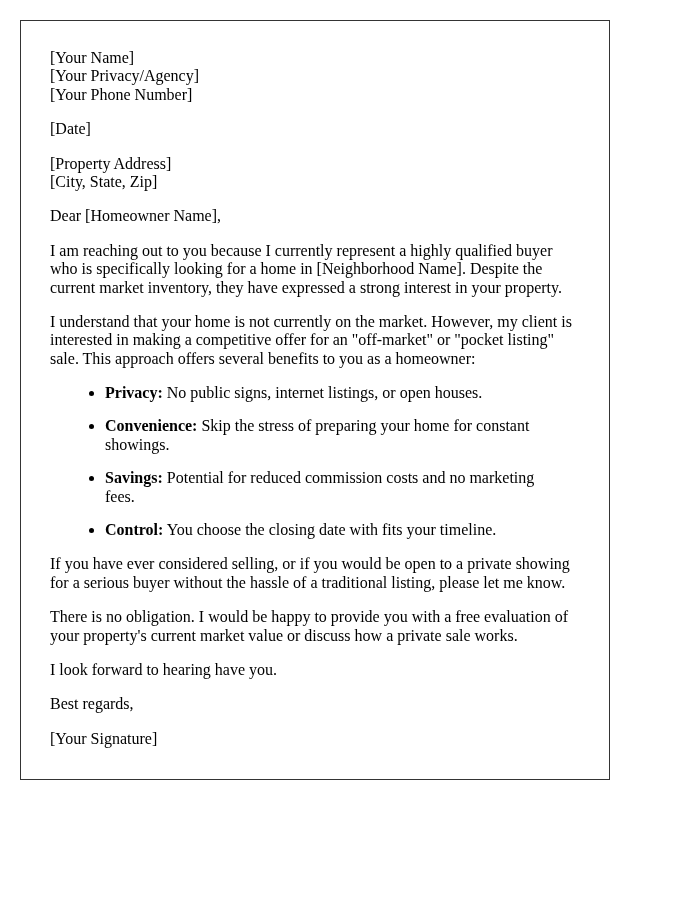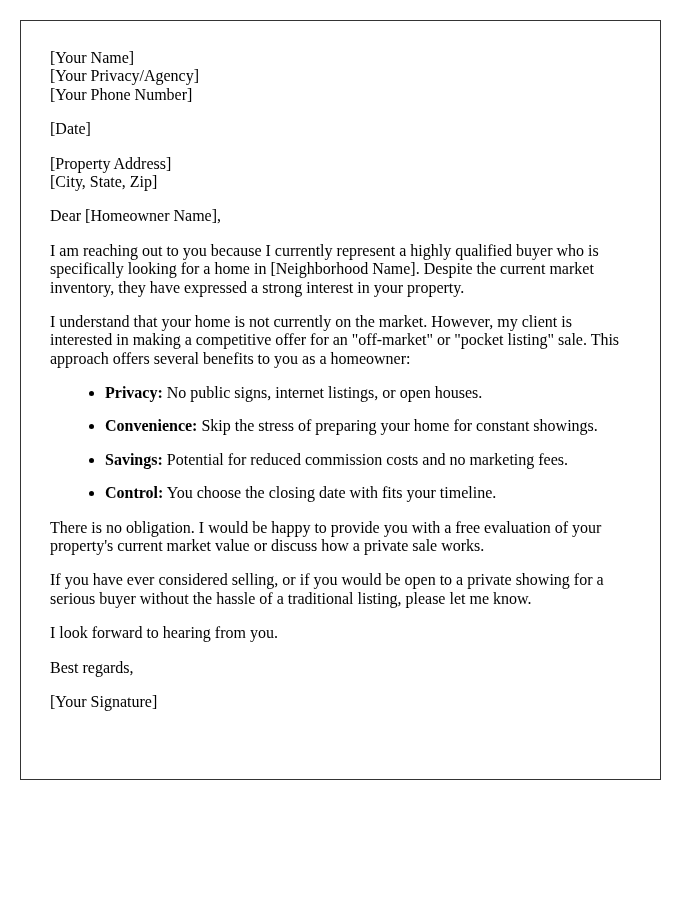--- a/index.html
+++ b/index.html
@@ -11,21 +11,21 @@
     position: relative;
     width: 700px;
     height: 900px;
     background: #ffffff;
     overflow: hidden;
   }
   .letter {
     position: absolute;
     left: 20px;
     top: 20px;
-    width: 641px;
+    width: 590px;
     height: 760px;
     box-sizing: border-box;
     border: 1px solid #343434;
     background: #ffffff;
     padding: 12px 29px;
     font-family: "Liberation Serif", "DejaVu Serif", serif;
     font-size: 16px;
     line-height: 1.15;
     color: #000000;
   }
@@ -72,25 +72,25 @@
 
     <p>I understand that your home is not currently on the market. However, my client is interested in making a competitive offer for an "off-market" or "pocket listing" sale. This approach offers several benefits to you as a homeowner:</p>
 
     <ul class="benefits">
       <li><span class="bold">Privacy:</span><span> No public signs, internet listings, or open houses.</span></li>
       <li><span class="bold">Convenience:</span><span> Skip the stress of preparing your home for constant showings.</span></li>
       <li><span class="bold">Savings:</span><span> Potential for reduced commission costs and no marketing fees.</span></li>
       <li><span class="bold">Control:</span><span> You choose the closing date with fits your timeline.</span></li>
     </ul>
 
+    <p>If you have ever considered selling, or if you would be open to a private showing for a serious buyer without the hassle of a traditional listing, please let me know.</p>
+
     <p>There is no obligation. I would be happy to provide you with a free evaluation of your property's current market value or discuss how a private sale works.</p>
 
-    <p>If you have ever considered selling, or if you would be open to a private showing for a serious buyer without the hassle of a traditional listing, please let me know.</p>
-
-    <p>I look forward to hearing from you.</p>
+    <p>I look forward to hearing have you.</p>
 
     <p>Best regards,</p>
 
     <p>[Your Signature]</p>
 
 
   </div>
 </div>
 
 </body></html>

